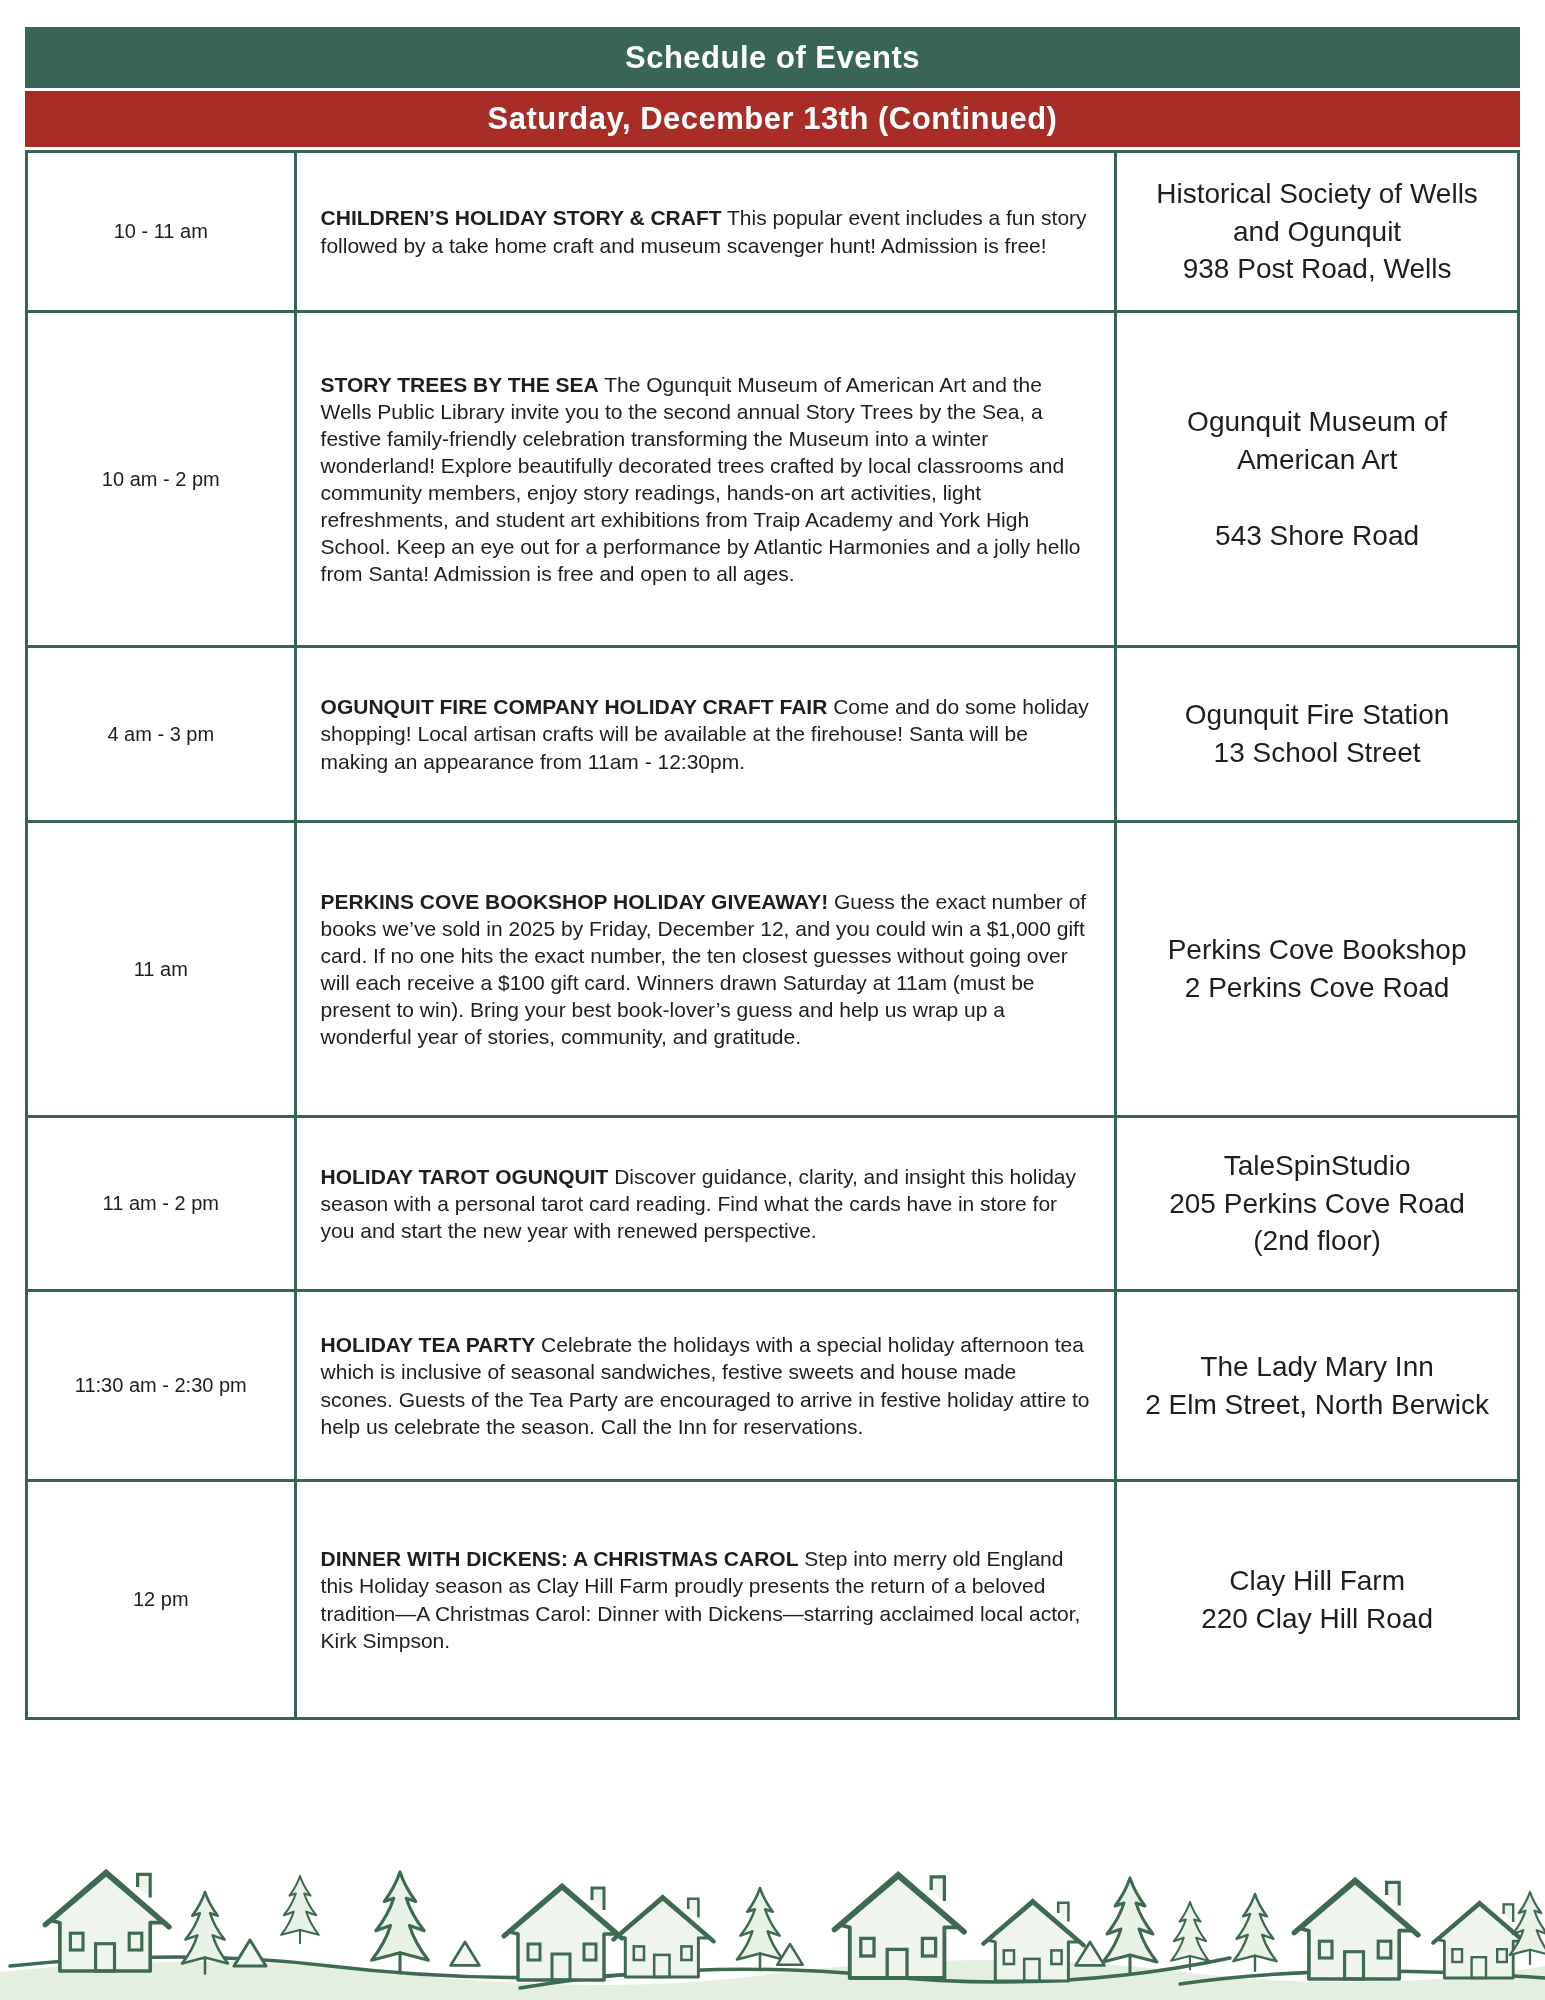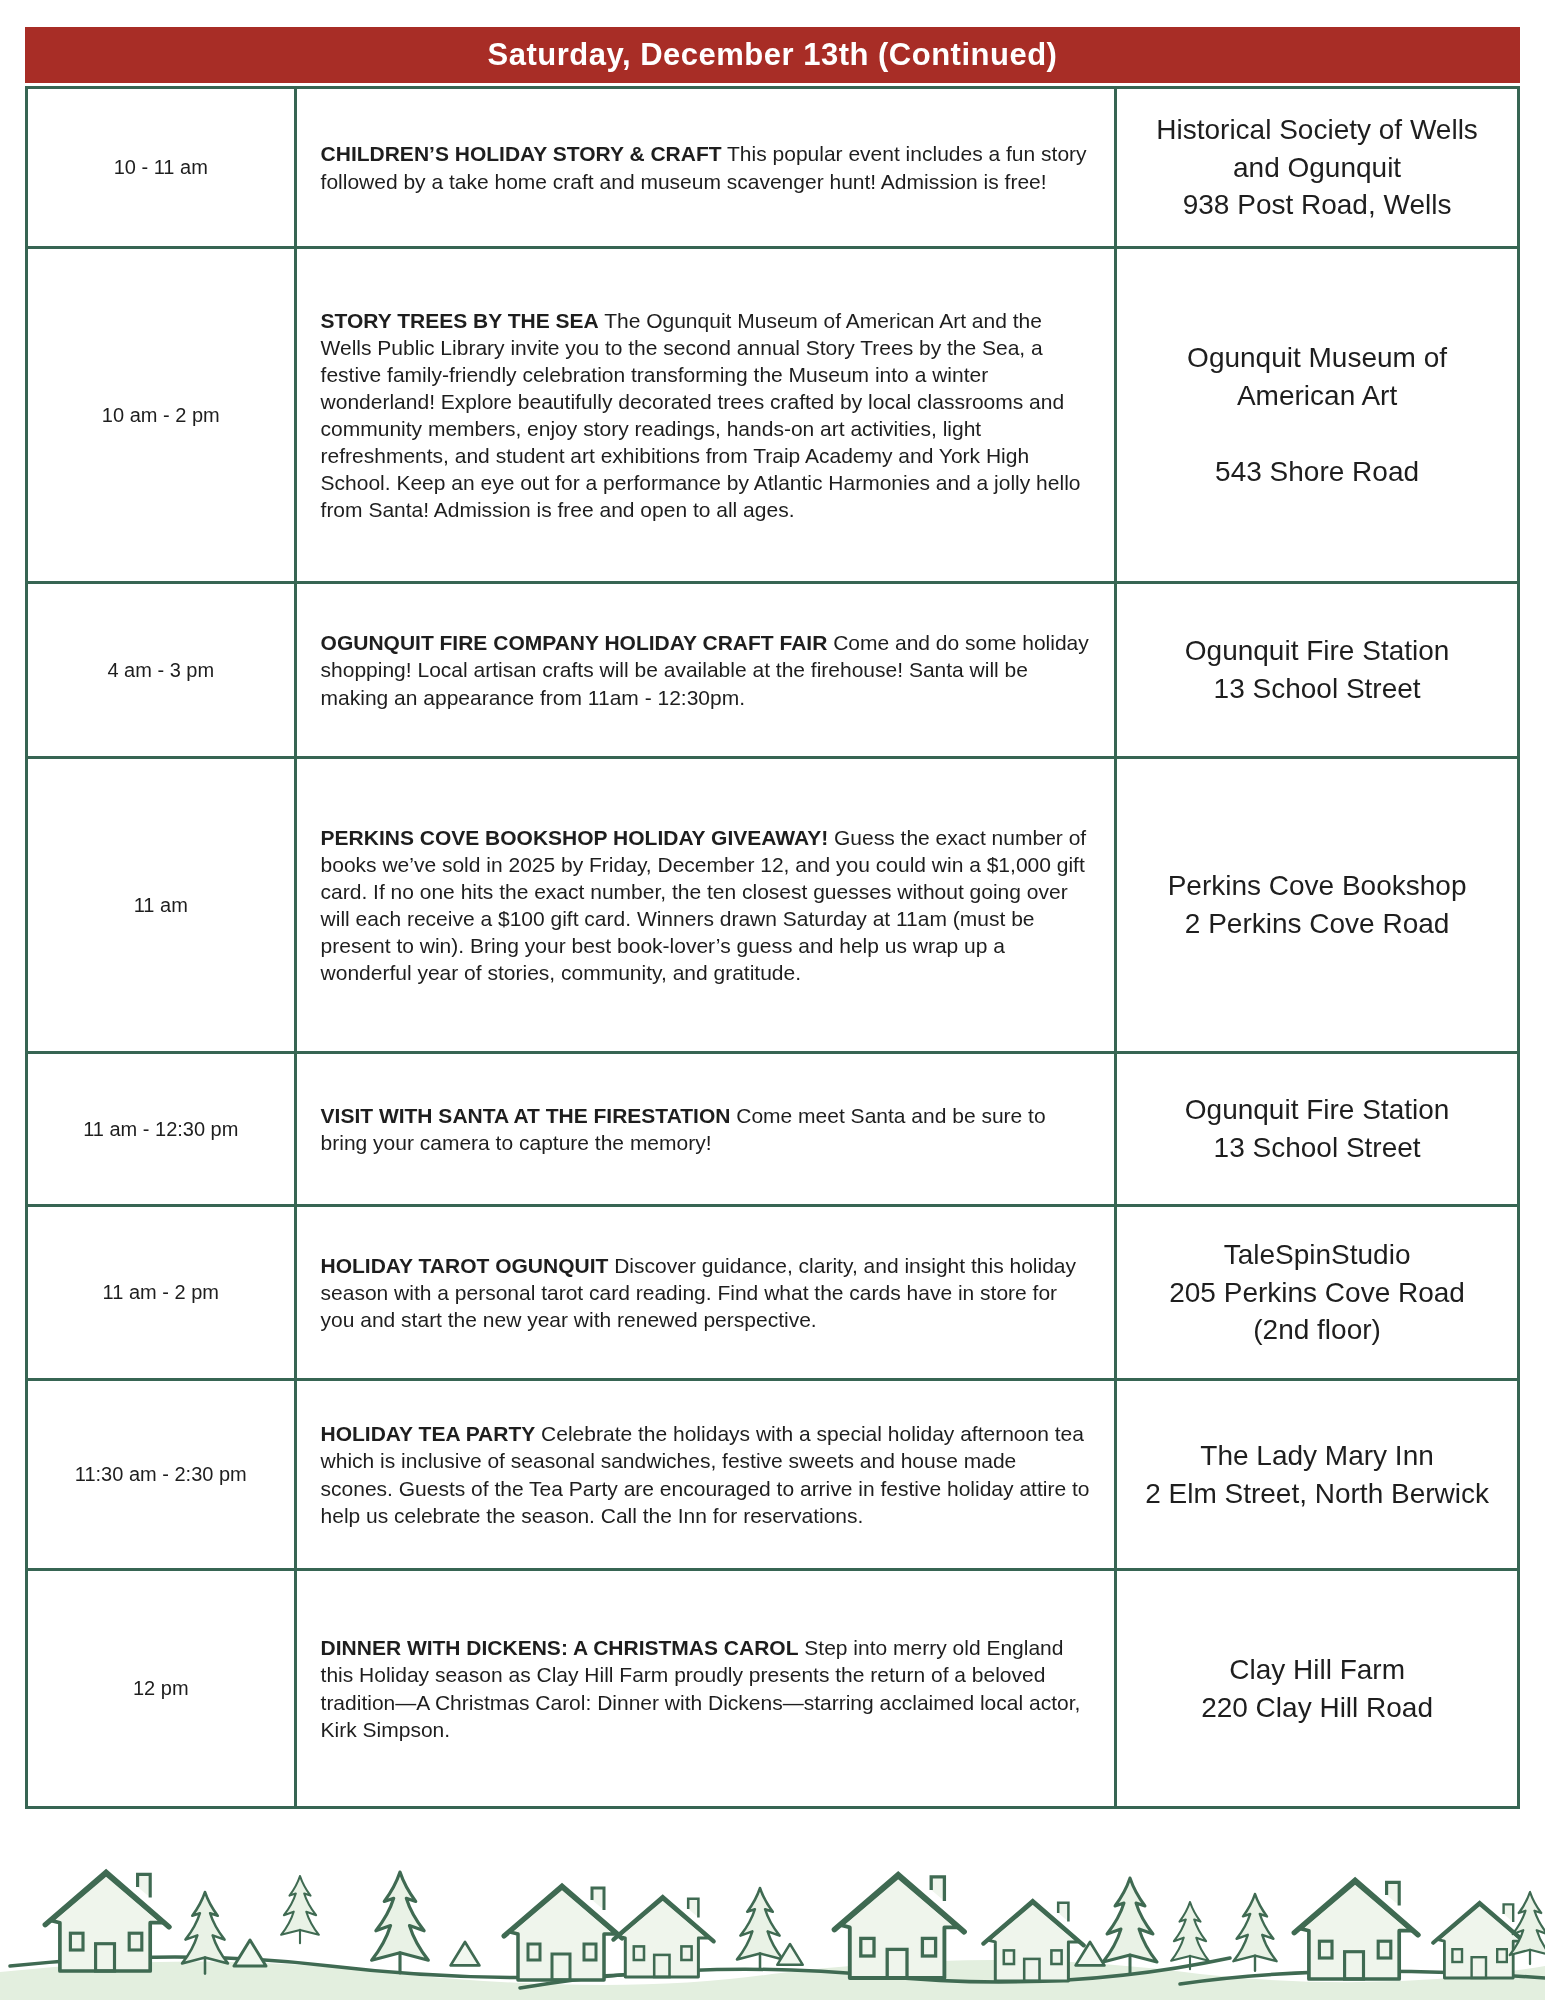--- a/index.html
+++ b/index.html
@@ -78,20 +78,23 @@
     width: 1545px;
     height: 138px;
     display: block;
   }
 </style>
 </head>
 <body>
 
 <div class="page">
 
+  <div class="banner banner-green">
+    <span>Schedule of Events</span>
+  </div>
 
   <div class="banner banner-red">
     <span>Saturday, December 13th (Continued)</span>
   </div>
 
   <table class="schedule">
     <tbody>
       <tr style="height:160px;">
         <td class="time-cell">10 - 11 am</td>
         <td class="desc-cell"><strong>CHILDREN’S HOLIDAY STORY &amp; CRAFT</strong> <span>This popular event includes a fun story followed by a take home craft and museum scavenger hunt! Admission is free!</span></td>
@@ -109,26 +112,20 @@
         <td class="time-cell">4 am - 3 pm</td>
         <td class="desc-cell"><strong>OGUNQUIT FIRE COMPANY HOLIDAY CRAFT FAIR</strong> <span>Come and do some holiday shopping! Local artisan crafts will be available at the firehouse! Santa will be making an appearance from 11am - 12:30pm.</span></td>
         <td class="loc-cell">Ogunquit Fire Station
 13 School Street</td>
       </tr>
       <tr style="height:295px;">
         <td class="time-cell">11 am</td>
         <td class="desc-cell"><strong>PERKINS COVE BOOKSHOP HOLIDAY GIVEAWAY!</strong> <span>Guess the exact number of books we’ve sold in 2025 by Friday, December 12, and you could win a $1,000 gift card. If no one hits the exact number, the ten closest guesses without going over will each receive a $100 gift card. Winners drawn Saturday at 11am (must be present to win). Bring your best book-lover’s guess and help us wrap up a wonderful year of stories, community, and gratitude.</span></td>
         <td class="loc-cell">Perkins Cove Bookshop
 2 Perkins Cove Road</td>
-      </tr>
-      <tr style="height:153px;">
-        <td class="time-cell">11 am - 12:30 pm</td>
-        <td class="desc-cell"><strong>VISIT WITH SANTA AT THE FIRESTATION</strong> <span>Come meet Santa and be sure to bring your camera to capture the memory!</span></td>
-        <td class="loc-cell">Ogunquit Fire Station
-13 School Street</td>
       </tr>
       <tr style="height:174px;">
         <td class="time-cell">11 am - 2 pm</td>
         <td class="desc-cell"><strong>HOLIDAY TAROT OGUNQUIT</strong> <span>Discover guidance, clarity, and insight this holiday season with a personal tarot card reading. Find what the cards have in store for you and start the new year with renewed perspective.</span></td>
         <td class="loc-cell">TaleSpinStudio
 205 Perkins Cove Road
 (2nd floor)</td>
       </tr>
       <tr style="height:190px;">
         <td class="time-cell">11:30 am - 2:30 pm</td>

